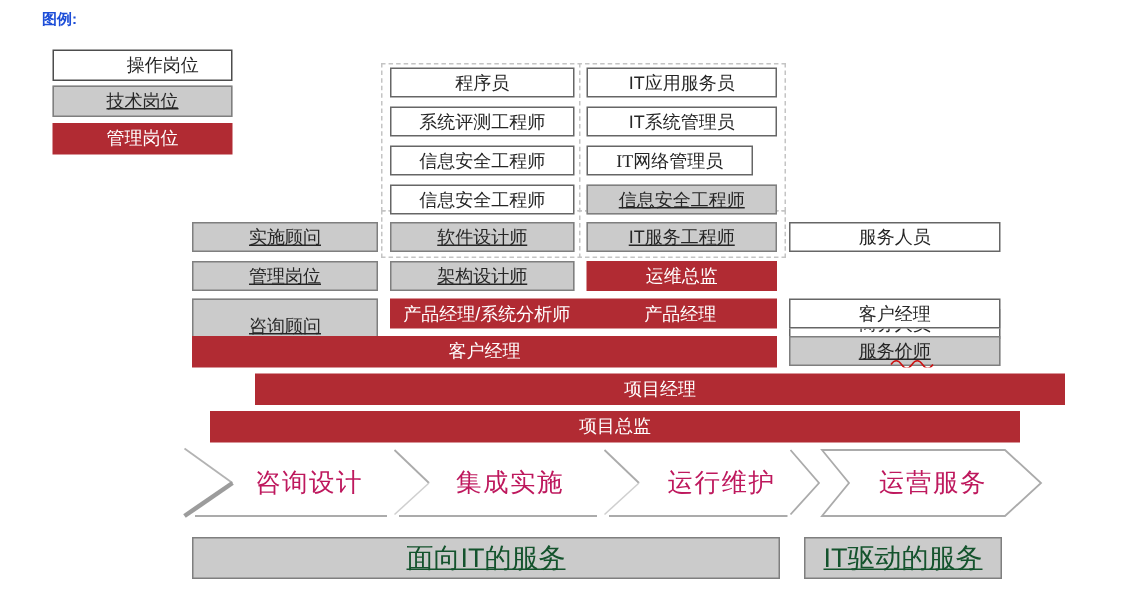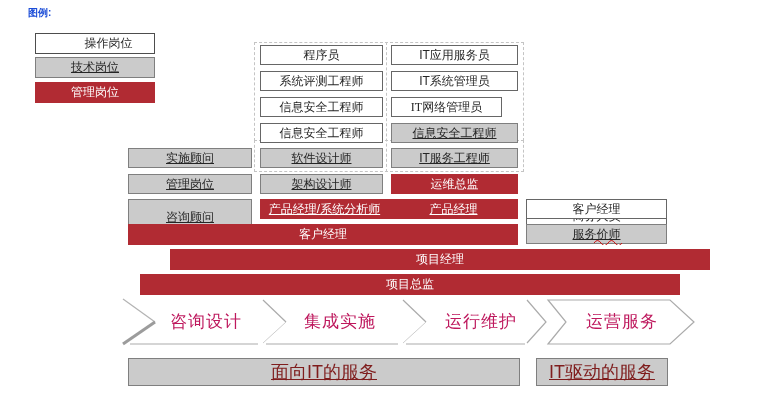--- a/index.html
+++ b/index.html
@@ -15,21 +15,21 @@
   .grey{background:#CBCBCB;border:1px solid #7F7F7F;text-decoration:underline;}
   .red{background:#B12B33;color:#ffffff;border:none;}
   .legend-title{position:absolute;left:28px;top:6px;font-size:10px;font-weight:bold;color:#1d4ed8;z-index:2;}
   .legend-white{border:1px solid #4d4d4d;padding-left:27px;}
   .split{justify-content:space-between;padding:0;}
   .split span{display:block;width:50%;text-align:center;}
   .dashed-rect{position:absolute;box-sizing:border-box;border:1px dashed #c4c4c4;z-index:1;}
   .dashed-vline{position:absolute;width:0;border-left:1px dashed #c4c4c4;z-index:1;}
   .stage-label{position:absolute;top:309px;width:136px;height:26px;line-height:26px;text-align:center;
     font-size:17px;color:#be185d;letter-spacing:1px;z-index:3;}
-  .footer-bar{font-size:18px;color:#7f1d1d;}
+  .footer-bar{font-size:18px;color:#14532d;}
   .arrows-svg{position:absolute;left:120px;top:294px;z-index:2;}
   .squiggle{position:absolute;left:593px;top:239px;z-index:3;}
 </style>
 </head>
 <body>
 
 <div class="canvas">
 
   <div class="legend-title">图例:</div>
   <div class="box white legend-white" style="left:35px;top:33px;width:120px;height:21px;">操作岗位</div>
@@ -51,25 +51,26 @@
   <div class="box grey" style="left:260px;top:148px;width:123px;height:20px;">软件设计师</div>
   <div class="box grey" style="left:260px;top:174px;width:123px;height:20px;">架构设计师</div>
 
   <div class="box white" style="left:391px;top:45px;width:127px;height:20px;">IT应用服务员</div>
   <div class="box white" style="left:391px;top:71px;width:127px;height:20px;">IT系统管理员</div>
   <div class="box white" style="left:391px;top:97px;width:111px;height:20px;font-family:Liberation Serif, serif;">IT网络管理员</div>
   <div class="box grey" style="left:391px;top:123px;width:127px;height:20px;">信息安全工程师</div>
   <div class="box grey" style="left:391px;top:148px;width:127px;height:20px;">IT服务工程师</div>
   <div class="box red" style="left:391px;top:174px;width:127px;height:20px;">运维总监</div>
 
-  <div class="box red split" style="left:260px;top:199px;width:258px;height:20px;text-decoration:underline;">
+  <div class="box red split" style="left:260px;top:199px;width:258px;height:20px;">
     <span>产品经理/系统分析师</span>
     <span>产品经理</span>
   </div>
 
+  <div class="box white" style="left:526px;top:148px;width:141px;height:20px;">服务人员</div>
   <div class="box white" style="left:526px;top:174px;width:141px;height:20px;margin-top:32px;">商务人员</div>
   <div class="box white" style="left:526px;top:199px;width:141px;height:20px;">客户经理</div>
   <div class="box grey" style="left:526px;top:224px;width:141px;height:20px;">服务价师</div>
   <svg class="squiggle" width="30" height="6" viewBox="0 0 30 6">
     <path d="M1,4 q3.5,-5 7,0 t7,0 t7,0 t7,0" fill="none" stroke="#CC1111" stroke-width="1"></path>
   </svg>
 
   <div class="box red" style="left:128px;top:224px;width:390px;height:21px;">客户经理</div>
   <div class="box red" style="left:128px;top:249px;width:540px;height:21px;margin-left:42px;">项目经理</div>
   <div class="box red" style="left:128px;top:274px;width:540px;height:21px;margin-left:12px;">项目总监</div>

